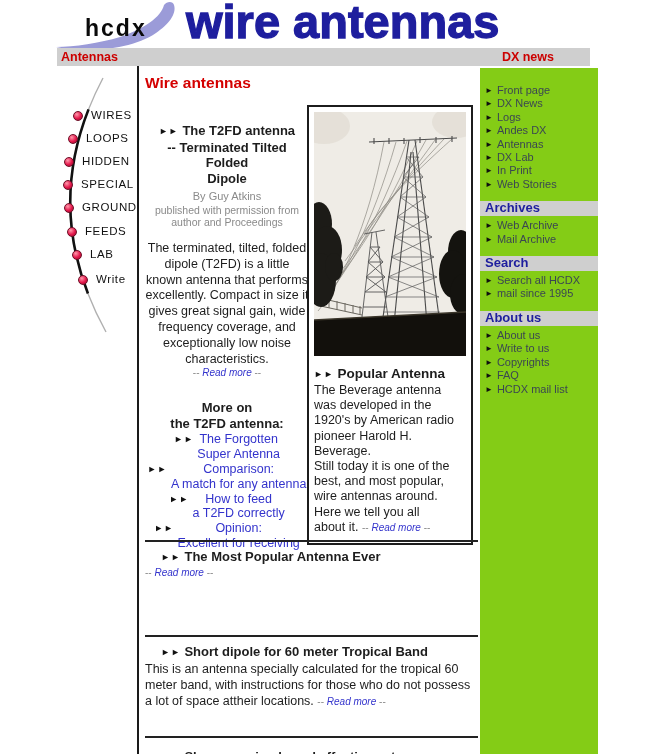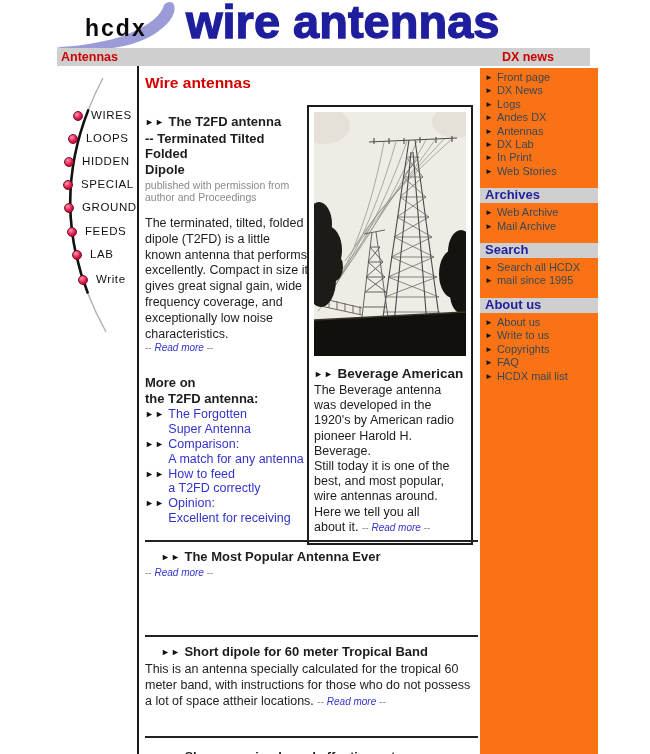--- a/index.html
+++ b/index.html
@@ -27,21 +27,21 @@
   .menu-dot {
     position:absolute; width:10px; height:10px; border-radius:50%;
     background:radial-gradient(circle at 35% 30%, #ff98ab, #e4174b 55%, #8d1130);
     border:1px solid #6e0d25; cursor:pointer;
   }
   .menu-label { position:absolute; font-size:11.5px; font-weight:normal; letter-spacing:0.6px; color:#111; cursor:pointer; }
   .v-divider { position:absolute; left:137px; top:66px; width:2px; height:688px; background:#1a1a1a; }
   
   .main { position:absolute; left:145px; top:68px; width:333px; }
   .page-title { font-size:15.5px; font-weight:bold; color:#d40000; margin:6px 0 0 0; }
-  .article-col { width:164px; margin-top:22px; }
+  .article-col { width:164px; margin-top:31px;text-align:center; }
   .arrows { font-size:9px; letter-spacing:1px; color:#111; vertical-align:1px; }
   .art-title { font-size:13px; font-weight:bold; color:#1d1d1d; line-height:15.5px; }
   .pre { white-space:pre-line; }
   .byline { color:#8a8a8a; font-size:11px; margin-top:4px; }
   .credit { color:#8a8a8a; font-size:10.5px; line-height:12px; margin-top:2px; }
   .body-text { font-size:12.5px; line-height:15.8px; color:#1d1d1d; margin:13px 0 0 0; }
   .read-more { font-size:10px; white-space:nowrap; }
   .read-more .dash { color:#8a8a8a; }
   .read-more .rm { color:#3333cc; font-style:italic; cursor:pointer; }
   .more-on { font-size:13px; font-weight:bold; color:#1d1d1d; margin:22px 0 1px 0; line-height:15.5px; }
@@ -57,21 +57,21 @@
   .bev-text { font-size:12.5px; line-height:15.2px; color:#1d1d1d; }
   
   .sections { position:absolute; left:0; top:472px; width:333px; }
   .rule { border:none; border-top:2px solid #222; margin:0; }
   .section-1 { height:86px; }
   .section-2 { height:92px; }
   .sec-title { font-size:13px; font-weight:bold; color:#1d1d1d; margin:7px 0 3px 16px; cursor:pointer; }
   .sec-title-last { margin-top:11px; }
   .sec-text { font-size:12.5px; line-height:15.8px; color:#1d1d1d; margin:0; }
   
-  .sidebar { position:absolute; left:480px; top:68px; width:118px; height:686px; background:#f97316; padding-top:3px; }
+  .sidebar { position:absolute; left:480px; top:68px; width:118px; height:686px; background:#84cc16; padding-top:16px; }
   .sb-bar {
     height:15px; line-height:14px; background:#cfcfcf; color:#1e1e9e;
     font-weight:bold; font-size:13px; padding-left:5px; margin:10px 0 3px 0;
   }
   .sb-item { font-size:11px; line-height:12.4px; color:#3b4752; padding-left:5px; white-space:nowrap; cursor:pointer; }
   .sb-item .tri { color:#101010; font-size:8px; margin-right:4px; vertical-align:1px; }
 </style>
 </head>
 <body>
 
@@ -111,20 +111,21 @@
 
 <div class="v-divider"></div>
 
 <div class="main">
   <h1 class="page-title">Wire antennas</h1>
 
   <div class="article-col">
     <div class="art-title"><span class="arrows">►►</span> <span class="pre">The T2FD antenna
 -- Terminated Tilted Folded
 Dipole</span></div>
+    <div class="byline">By Guy Atkins</div>
     <div class="credit">published with permission from author and Proceedings</div>
     <p class="body-text">The terminated, tilted, folded dipole (T2FD) is a little known antenna that performs excellently. Compact in size it gives great signal gain, wide frequency coverage, and exceptionally low noise characteristics.</p>
     <div class="read-more"><span class="dash">--</span> <span class="rm">Read more</span> <span class="dash">--</span></div>
 
     <div class="more-on pre">More on
 the T2FD antenna:</div>
     <div class="link-item"><span class="arrows">►►</span> <span class="ltext pre">The Forgotten
 Super Antenna</span></div>
     <div class="link-item"><span class="arrows">►►</span> <span class="ltext pre">Comparison:
 A match for any antenna</span></div>
@@ -191,21 +192,21 @@
       </g>
       <g fill="#14130f">
         <ellipse cx="147" cy="140" rx="13" ry="22"></ellipse>
           <ellipse cx="139" cy="162" rx="14" ry="24"></ellipse>
         <ellipse cx="149" cy="182" rx="13" ry="20"></ellipse>
       </g>
 
       <path d="M0,208 L152,200 L152,244 L0,244 Z" fill="#12100c"></path>
       <path d="M0,208 L152,200" stroke="#3a352a" stroke-width="1.6" fill="none"></path>
     </svg>
-    <div class="bev-head"><span class="arrows">►►</span> <span>Beverage American</span></div>
+    <div class="bev-head"><span class="arrows">►►</span> <span>Popular Antenna</span></div>
     <div class="bev-text"><span class="pre">The Beverage antenna was developed in the 1920's by American radio pioneer Harold H. Beverage.
 Still today it is one of the best, and most popular, wire antennas around.
 Here we tell you all
 about it.</span> <span class="read-more"><span class="dash">--</span> <span class="rm">Read more</span> <span class="dash">--</span></span></div>
   </div>
 
   <div class="sections">
     <hr class="rule">
     <div class="section-1">
       <div class="sec-title"><span class="arrows">►►</span> <span>The Most Popular Antenna Ever</span></div>

